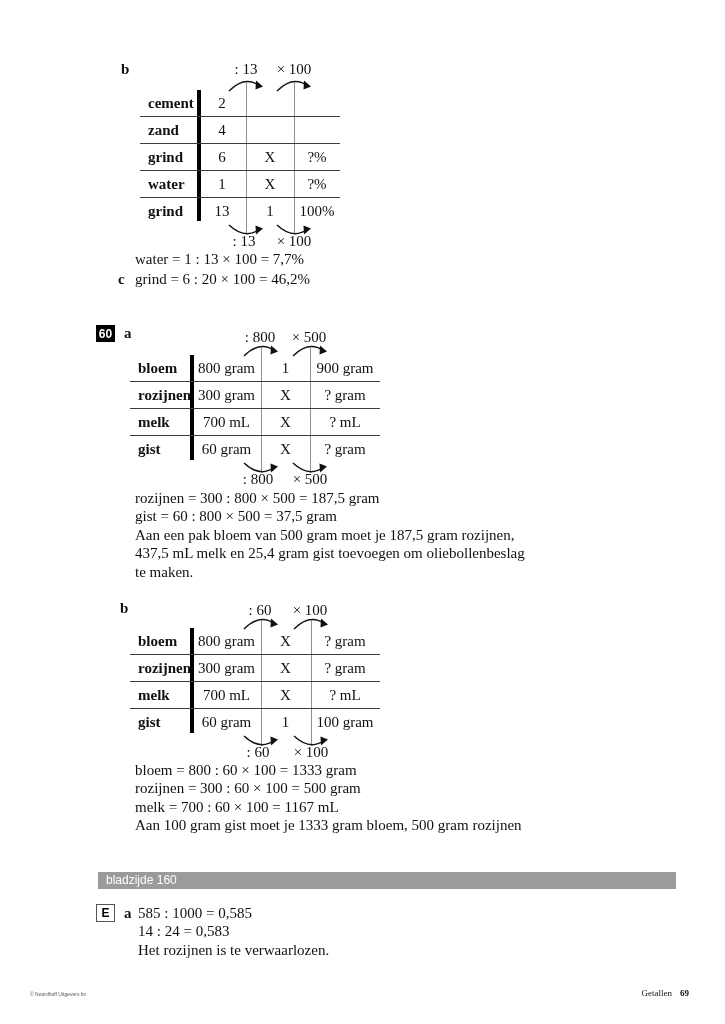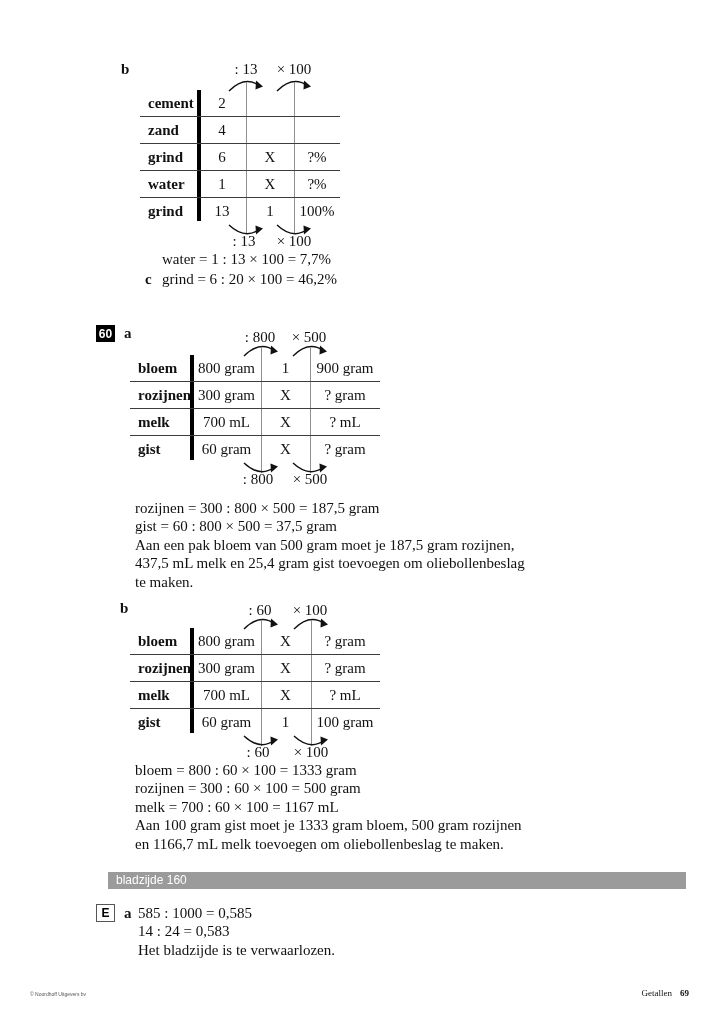--- a/index.html
+++ b/index.html
@@ -16,21 +16,21 @@
   .trow{display:flex;align-items:center;height:26px;border-bottom:1px solid #3c3c3c;font-size:15px;}
   .trow.last{border-bottom:none;}
   .cl{padding-left:8px;box-sizing:border-box;font-weight:bold;}
   .cc{text-align:center;}
   .t1 .cl{width:58px}.t1 .k1{width:48px}.t1 .k2{width:48px}.t1 .k3{width:46px}
   .t2 .cl{width:62px}.t2 .k1{width:69px}.t2 .k2{width:49px}.t2 .k3{width:70px}
   
   .ansblock{position:absolute;font-size:15px;}
   .ansline{display:flex;white-space:nowrap;}
   .lslot{width:17px;flex:none;font-weight:bold;}
-  .lh195{line-height:19.5px;margin-left:27px;}
+  .lh195{line-height:19.5px;}
   .lh184{line-height:18.4px;}
   .lh183{line-height:18.3px;}
   .ans{white-space:nowrap;}
   
   .pagebar{position:absolute;background:#9b9b9b;color:#fff;
            font-family:"Liberation Sans","DejaVu Sans",sans-serif;font-size:12px;
            line-height:17px;padding-left:8px;box-sizing:border-box;}
   
   .numbadge{position:absolute;background:#000;color:#fff;width:19px;height:17px;
             font-family:"Liberation Sans","DejaVu Sans",sans-serif;font-weight:bold;font-size:12px;
@@ -167,21 +167,21 @@
         <polygon points="30,11.5 37,5.5 29.5,2.5" fill="#111"></polygon>
       </svg>
     <svg class="arr" width="40" height="13" viewBox="0 0 40 13" style="left:180px;top:131px">
         <path d="M3,2 Q19,17 34,6" fill="none" stroke="#111" stroke-width="1.4"></path>
         <polygon points="30,11.5 37,5.5 29.5,2.5" fill="#111"></polygon>
       </svg>
     <span class="op" style="left:128px;top:142px">: 800</span>
     <span class="op" style="left:180px;top:142px">× 500</span>
   </div>
 
-  <div class="ansblock lh184" style="left:135px;top:499px">
+  <div class="ansblock lh184" style="left:135px;top:489px">
     <div class="ans">rozijnen = 300 : 800 × 500 = 187,5 gram</div>
     <div class="ans">gist = 60 : 800 × 500 = 37,5 gram</div>
     <div class="ans">Aan een pak bloem van 500 gram moet je 187,5 gram rozijnen,</div>
     <div class="ans">437,5 mL melk en 25,4 gram gist toevoegen om oliebollenbeslag</div>
     <div class="ans">te maken.</div>
   </div>
 
   <span class="letter" style="left:120px;top:601px">b</span>
 
   <div class="rtable t2" style="left:130px;top:603px;width:255px;height:162px">
@@ -234,33 +234,32 @@
       </svg>
     <span class="op" style="left:128px;top:142px">: 60</span>
     <span class="op" style="left:181px;top:142px">× 100</span>
   </div>
 
   <div class="ansblock lh184" style="left:135px;top:761px">
     <div class="ans">bloem = 800 : 60 × 100 = 1333 gram</div>
     <div class="ans">rozijnen = 300 : 60 × 100 = 500 gram</div>
     <div class="ans">melk = 700 : 60 × 100 = 1167 mL</div>
     <div class="ans">Aan 100 gram gist moet je 1333 gram bloem, 500 gram rozijnen</div>
-    <div class="ans">en 1166,7 mL melk toevoegen om oliebollenbeslag te maken.</div>
-  </div>
-
-  <div class="pagebar" style="left:108px;top:872px;width:578px;height:17px">
+  </div>
+
+  <div class="pagebar" style="left:98px;top:872px;width:578px;height:17px">
     <span>bladzijde 160</span>
   </div>
 
   <div class="ebadge" style="left:96px;top:904px">E</div>
   <span class="letter" style="left:124px;top:906px">a</span>
   <div class="ansblock lh183" style="left:138px;top:904px">
     <div class="ans">585 : 1000 = 0,585</div>
     <div class="ans">14 : 24 = 0,583</div>
-    <div class="ans">Het bladzijde is te verwaarlozen.</div>
+    <div class="ans">Het rozijnen is te verwaarlozen.</div>
   </div>
 
   <div class="footl" style="left:30px;top:991px">© Noordhoff Uitgevers bv</div>
   <div class="footr" style="right:36px;top:988px">
     <span>Getallen</span><span class="pg">69</span>
   </div>
 
 </div>
 
 </body></html>

